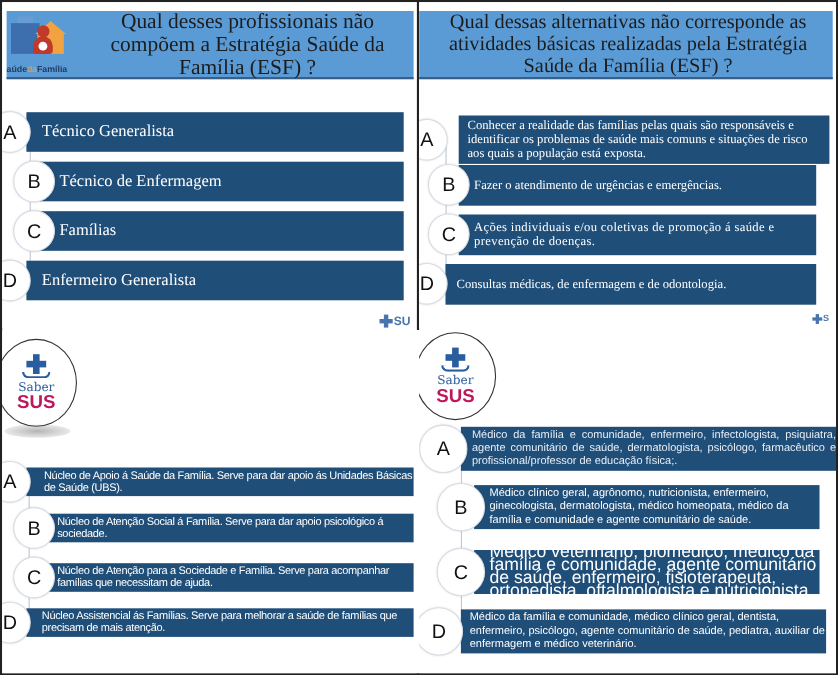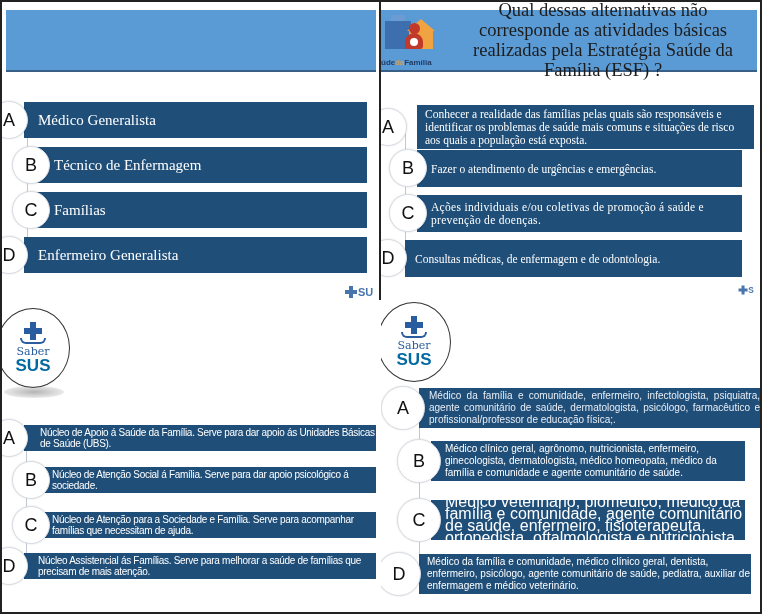--- a/index.html
+++ b/index.html
@@ -74,80 +74,81 @@
   .sus-badge {
     position: absolute; width: 74px; height: 80px; border-radius: 50%;
     background: #fff; border: 1px solid #333;
     display: flex; flex-direction: column; align-items: center; justify-content: center;
   }
   .sus-badge .bcross { width: 18px; height: 18px; position: relative; margin-bottom: 2px; }
   .sus-badge .bcross::before { content: ""; position: absolute; left: 6px; top: 0; width: 6px; height: 18px; background: #2a5d9f; }
   .sus-badge .bcross::after { content: ""; position: absolute; left: 0; top: 6px; width: 18px; height: 6px; background: #2a5d9f; }
   .sus-badge .book { width: 26px; height: 6px; border: 2px solid #2a5d9f; border-top: none; border-radius: 0 0 6px 6px; margin-top: -4px; }
   .sus-badge .saber { font-family: "DejaVu Serif", serif; font-size: 11px; color: #2a5d9f; line-height: 12px; margin-top: 2px; }
-  .sus-badge .sus { font-family: "Liberation Sans", sans-serif; font-weight: bold; font-size: 17px; color: #0369a1; line-height: 16px; }
+  .sus-badge .sus { font-family: "Liberation Sans", sans-serif; font-weight: bold; font-size: 17px; color: #be185d; line-height: 16px; }
 
   .shadow-blob { position: absolute; border-radius: 50%; background: radial-gradient(ellipse, rgba(120,120,120,0.55), rgba(180,180,180,0)); }
 </style>
 </head>
 <body>
 
 <div class="frame"></div>
 
 <div class="quad q1">
-  <div class="hdr-esf">
-  </div>
-
-  <div class="connector" style="left:25px; top:122px; height:130px;"></div>
-
-  <div class="opt">
-    <div class="bar serif-text" style="left:22px; top:100px; width:343px; height:36px; padding-left:14px; font-size:15px;">
-        <span>Médico Generalista</span>
-      </div>
-    <div class="circle" style="left:-12px; top:99px;">A</div>
-  </div>
-  <div class="opt">
-    <div class="bar serif-text" style="left:34px; top:145px; width:331px; height:36px; padding-left:18px; font-size:15px;">
-        <span>Técnico de Enfermagem</span>
-      </div>
-    <div class="circle" style="left:10px; top:144px;">B</div>
-  </div>
-  <div class="opt">
-    <div class="bar serif-text" style="left:34px; top:190px; width:331px; height:36px; padding-left:18px; font-size:15px;">
-        <span>Famílias</span>
-      </div>
-    <div class="circle" style="left:10px; top:189px;">C</div>
-  </div>
-  <div class="opt">
-    <div class="bar serif-text" style="left:22px; top:235px; width:343px; height:36px; padding-left:14px; font-size:15px;">
-        <span>Enfermeiro Generalista</span>
-      </div>
-    <div class="circle" style="left:-12px; top:234px;">D</div>
-  </div>
-
-  <div class="small-logo" style="left:343px; top:284px;">
-    <div class="cross"></div>
-      <div class="txt">SU</div>
-  </div>
-</div>
-
-<div class="divider-v"></div>
-
-<div class="quad q2">
   <div class="hdr-esf">
     <div class="esf-logo">
       <div class="house-blue2"></div>
         <div class="house-blue"></div>
       <div class="house-roof"></div>
         <div class="house-orange"></div>
       <div class="body"></div>
         <div class="head"></div>
         <div class="kid"></div>
-      <div class="brand"><span>úde</span><span class="mid">da</span><span>Família</span></div>
+      <div class="brand"><span>aúde</span><span class="mid">da</span><span>Família</span></div>
     </div>
+    <div class="hdr-title-serif">Qual desses profissionais não compõem a Estratégia Saúde da Família (ESF) ?</div>
+  </div>
+
+  <div class="connector" style="left:25px; top:122px; height:130px;"></div>
+
+  <div class="opt">
+    <div class="bar serif-text" style="left:22px; top:100px; width:343px; height:36px; padding-left:14px; font-size:15px;">
+        <span>Técnico Generalista</span>
+      </div>
+    <div class="circle" style="left:-12px; top:99px;">A</div>
+  </div>
+  <div class="opt">
+    <div class="bar serif-text" style="left:34px; top:145px; width:331px; height:36px; padding-left:18px; font-size:15px;">
+        <span>Técnico de Enfermagem</span>
+      </div>
+    <div class="circle" style="left:10px; top:144px;">B</div>
+  </div>
+  <div class="opt">
+    <div class="bar serif-text" style="left:34px; top:190px; width:331px; height:36px; padding-left:18px; font-size:15px;">
+        <span>Famílias</span>
+      </div>
+    <div class="circle" style="left:10px; top:189px;">C</div>
+  </div>
+  <div class="opt">
+    <div class="bar serif-text" style="left:22px; top:235px; width:343px; height:36px; padding-left:14px; font-size:15px;">
+        <span>Enfermeiro Generalista</span>
+      </div>
+    <div class="circle" style="left:-12px; top:234px;">D</div>
+  </div>
+
+  <div class="small-logo" style="left:343px; top:284px;">
+    <div class="cross"></div>
+      <div class="txt">SU</div>
+  </div>
+</div>
+
+<div class="divider-v"></div>
+
+<div class="quad q2">
+  <div class="hdr-esf">
     <div class="hdr-title-serif">Qual dessas alternativas não corresponde as atividades básicas realizadas pela Estratégia Saúde da Família (ESF) ?</div>
   </div>
 
   <div class="connector" style="left:24px; top:130px; height:130px;"></div>
 
   <div class="opt">
     <div class="bar serif-text" style="left:36px; top:103px; width:337px; height:44px; padding-left:8px; padding-right:4px; font-size:11.5px; line-height:13px;">
         <span>Conhecer a realidade das famílias pelas quais são responsáveis e identificar os problemas de saúde mais comuns e situações de risco aos quais a população está exposta.</span>
       </div>
     <div class="circle" style="left:-12px; top:106px;">A</div>

